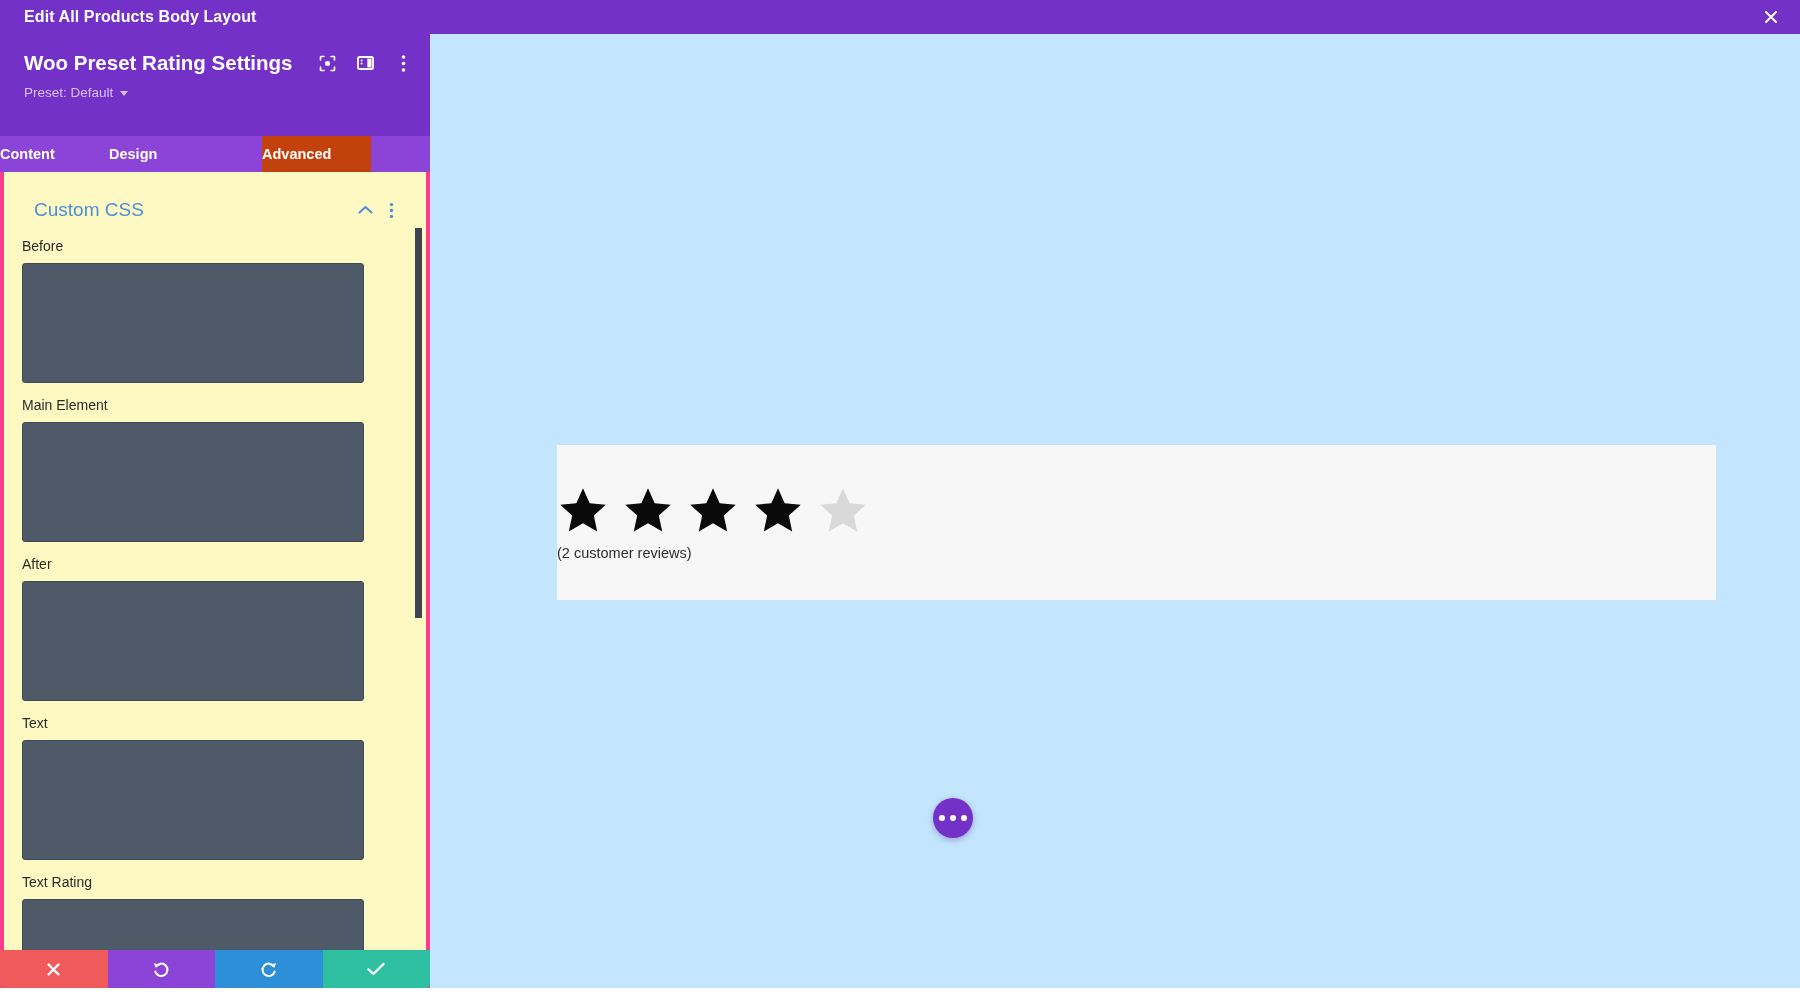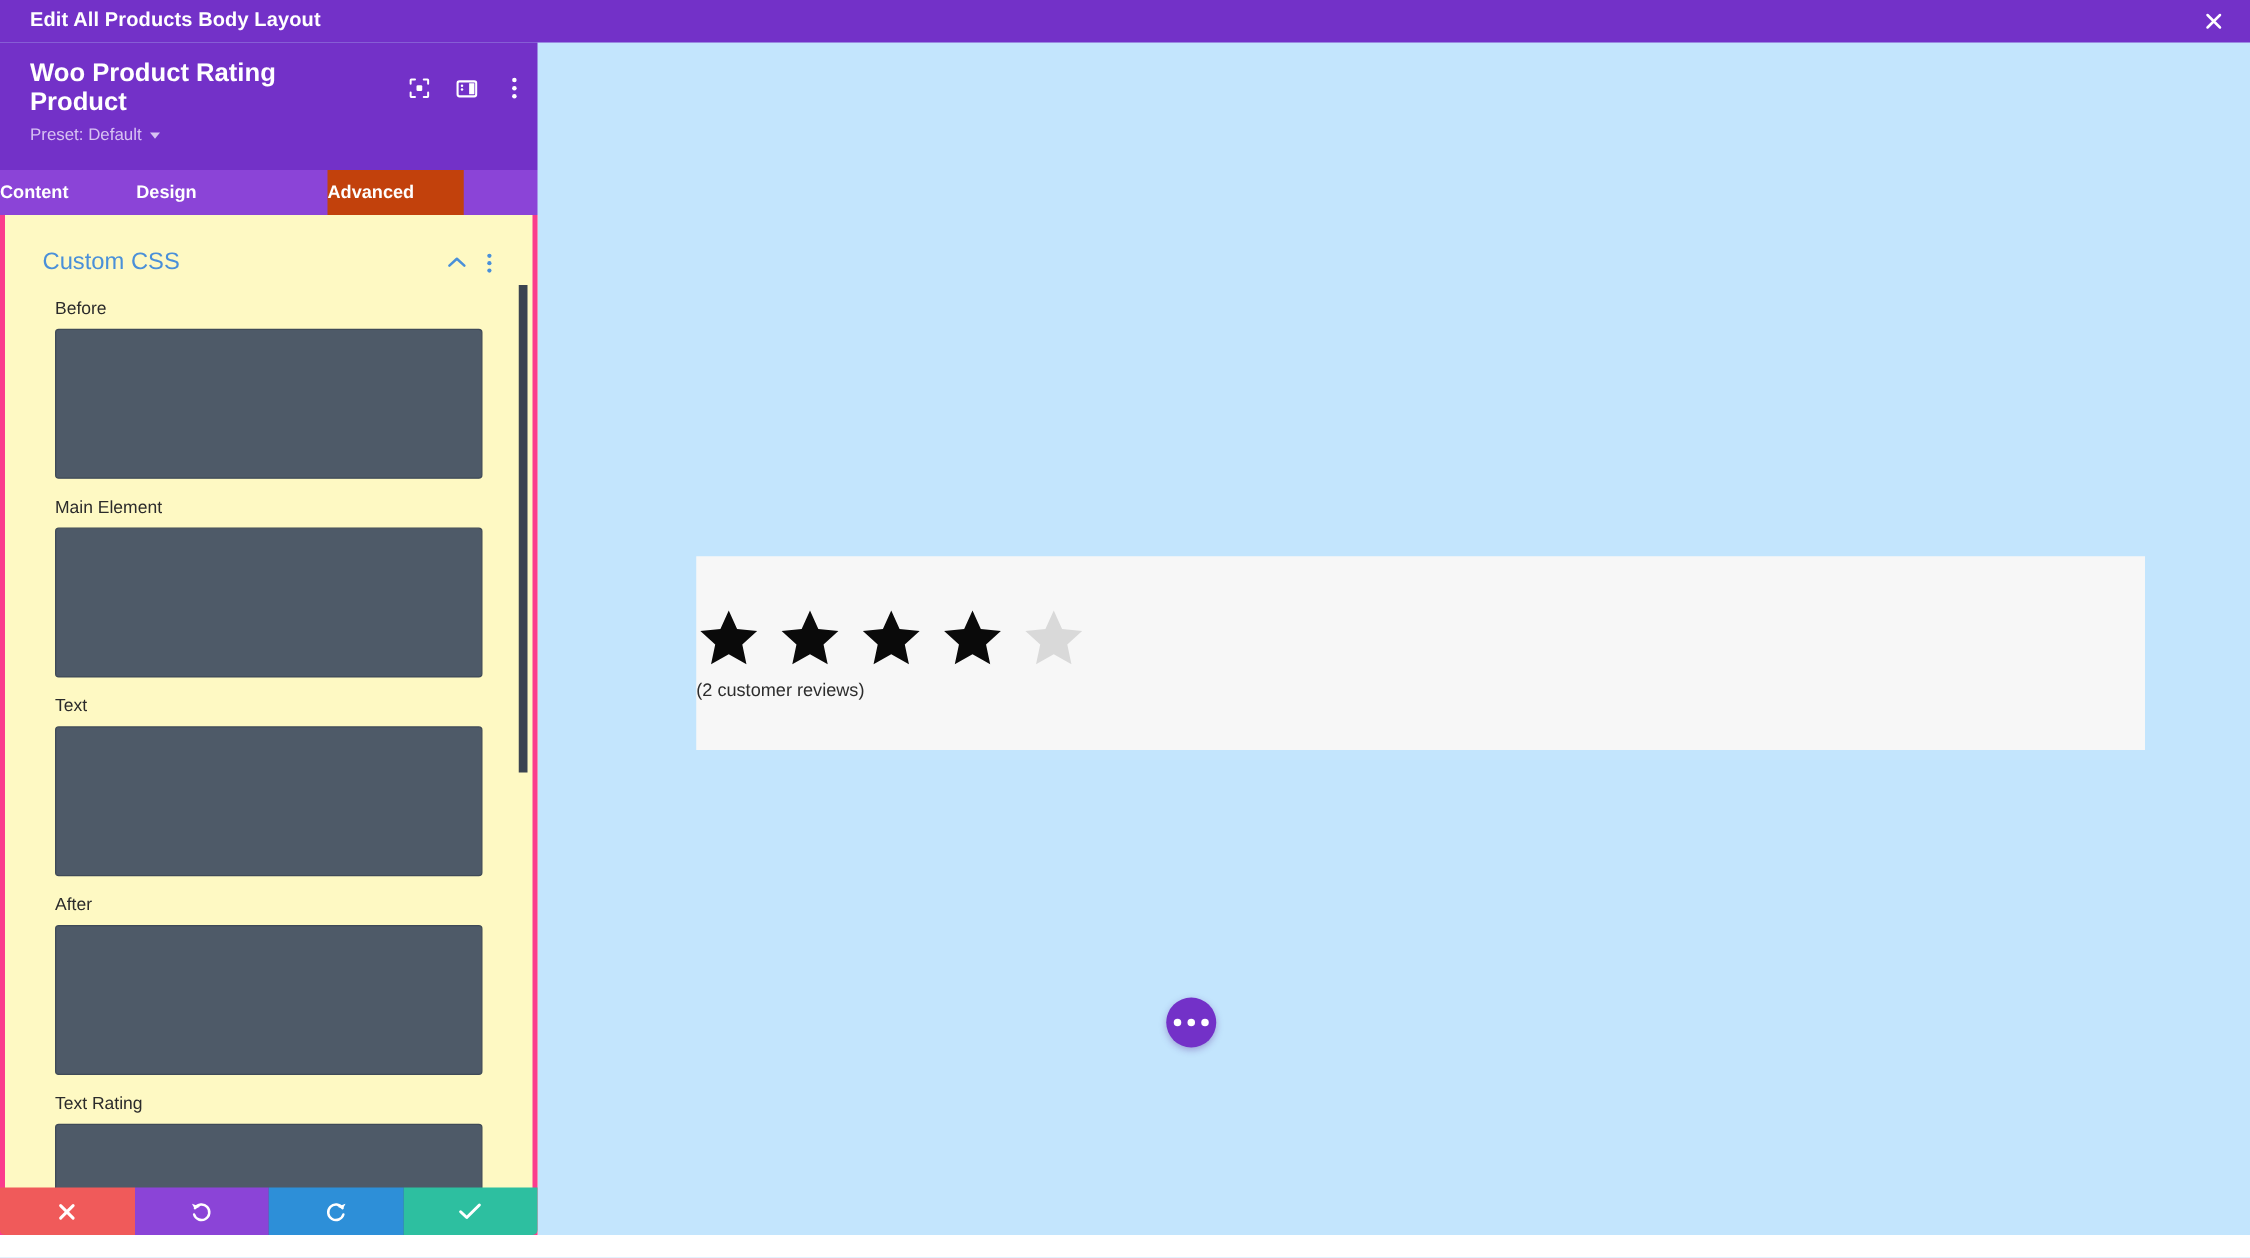--- a/index.html
+++ b/index.html
@@ -146,21 +146,21 @@
     color: #4a90d9;
     font-size: 19px;
     flex: 1;
   }
   .section-btn {
     width: 26px; height: 26px;
     display: flex; align-items: center; justify-content: center;
     cursor: pointer;
   }
 
-  .field { padding: 0 40px; margin-top: 14px; }
+  .field { padding: 0 18px; margin-top: 14px; }
   .field-label {
     font-size: 14px;
     color: #2b2b2b;
     margin-bottom: 9px;
     display: block;
   }
   .field-textarea {
     width: 342px;
     height: 120px;
     background: #4e5a68;
@@ -274,21 +274,21 @@
       <svg width="16" height="16" viewBox="0 0 16 16">
         <path d="M3 3 L13 13 M13 3 L3 13" stroke="#ffffff" stroke-width="2" stroke-linecap="round" fill="none"></path>
       </svg>
     </div>
   </div>
 
   <div class="settings-panel">
 
     <div class="panel-head">
       <div class="panel-title-row">
-        <div class="panel-title">Woo Product Rating Product</div>
+        <div class="panel-title">Woo Preset Rating Settings</div>
         <div class="head-icons">
 
           <div class="head-icon-btn">
             <svg width="17" height="17" viewBox="0 0 17 17">
               <path d="M1.5 5 V2 a.5.5 0 0 1 .5-.5 H5 M12 1.5 h3 a.5.5 0 0 1 .5.5 V5 M15.5 12 v3 a.5.5 0 0 1-.5.5 H12 M5 15.5 H2 a.5.5 0 0 1-.5-.5 V12" stroke="#ffffff" stroke-width="1.6" fill="none" stroke-linecap="round"></path>
               <rect x="6.2" y="6.2" width="4.6" height="4.6" rx="1" fill="#ffffff"></rect>
             </svg>
           </div>
 
           <div class="head-icon-btn">
@@ -352,26 +352,26 @@
           <span class="field-label">Before</span>
           <div class="field-textarea"></div>
         </div>
 
         <div class="field">
           <span class="field-label">Main Element</span>
           <div class="field-textarea"></div>
         </div>
 
         <div class="field">
+          <span class="field-label">After</span>
+          <div class="field-textarea"></div>
+        </div>
+
+        <div class="field">
           <span class="field-label">Text</span>
-          <div class="field-textarea"></div>
-        </div>
-
-        <div class="field">
-          <span class="field-label">After</span>
           <div class="field-textarea"></div>
         </div>
 
         <div class="field">
           <span class="field-label">Text Rating</span>
           <div class="field-textarea"></div>
         </div>
 
       </div>
 

